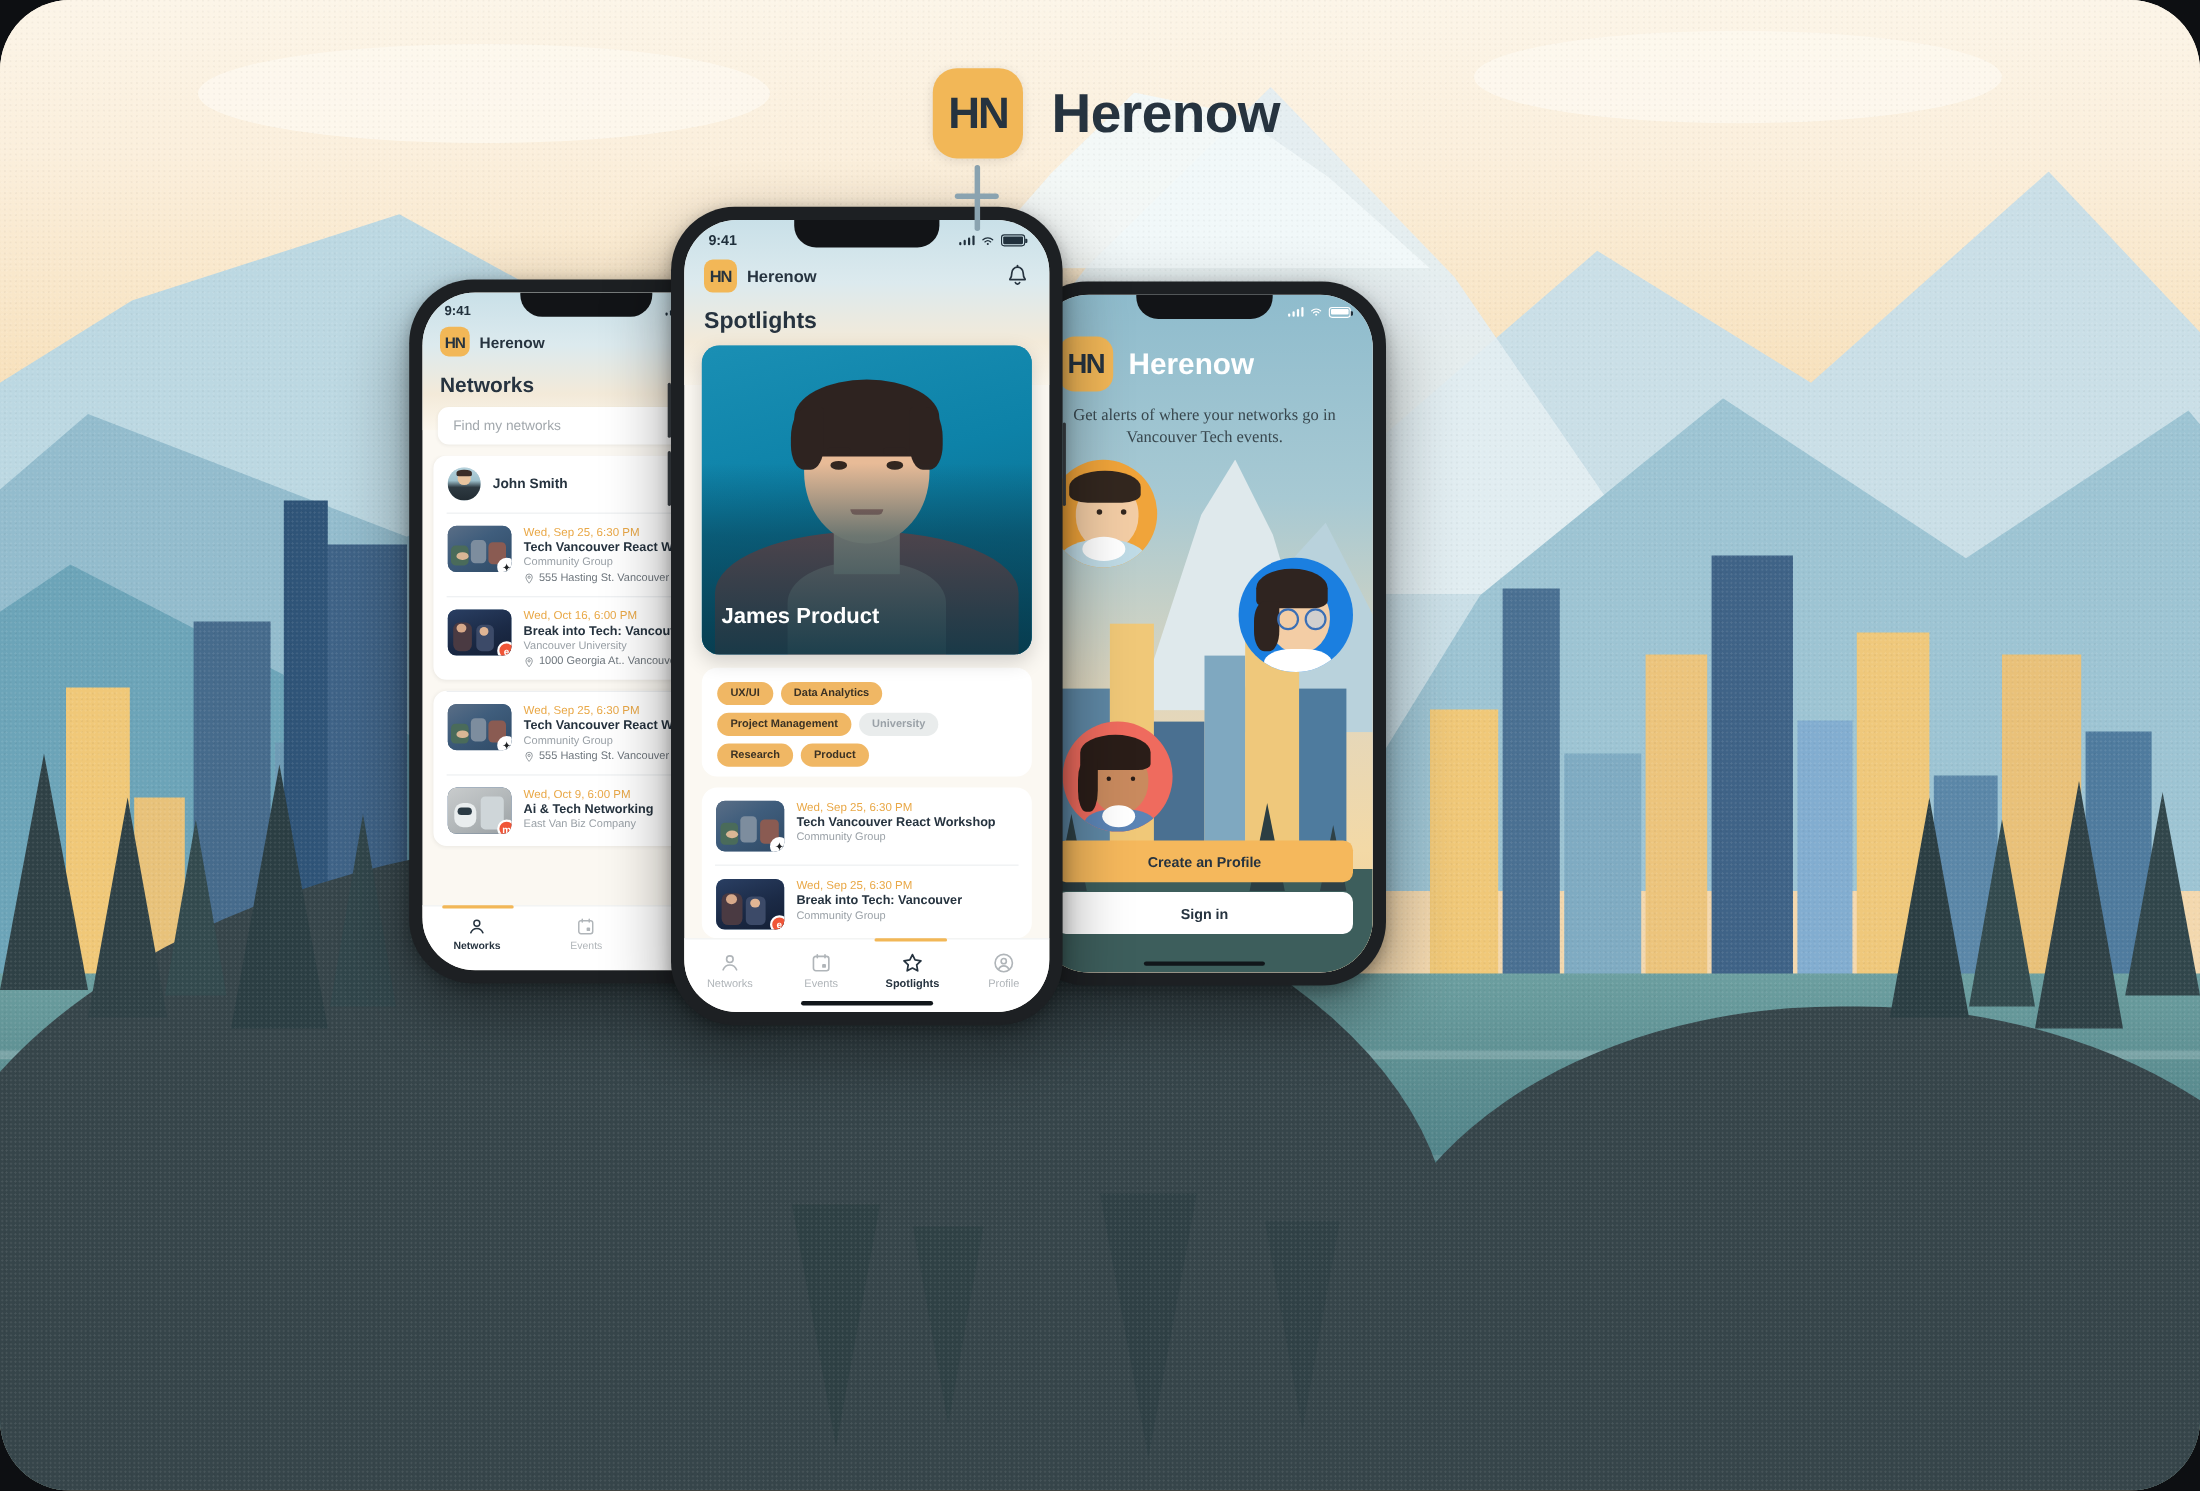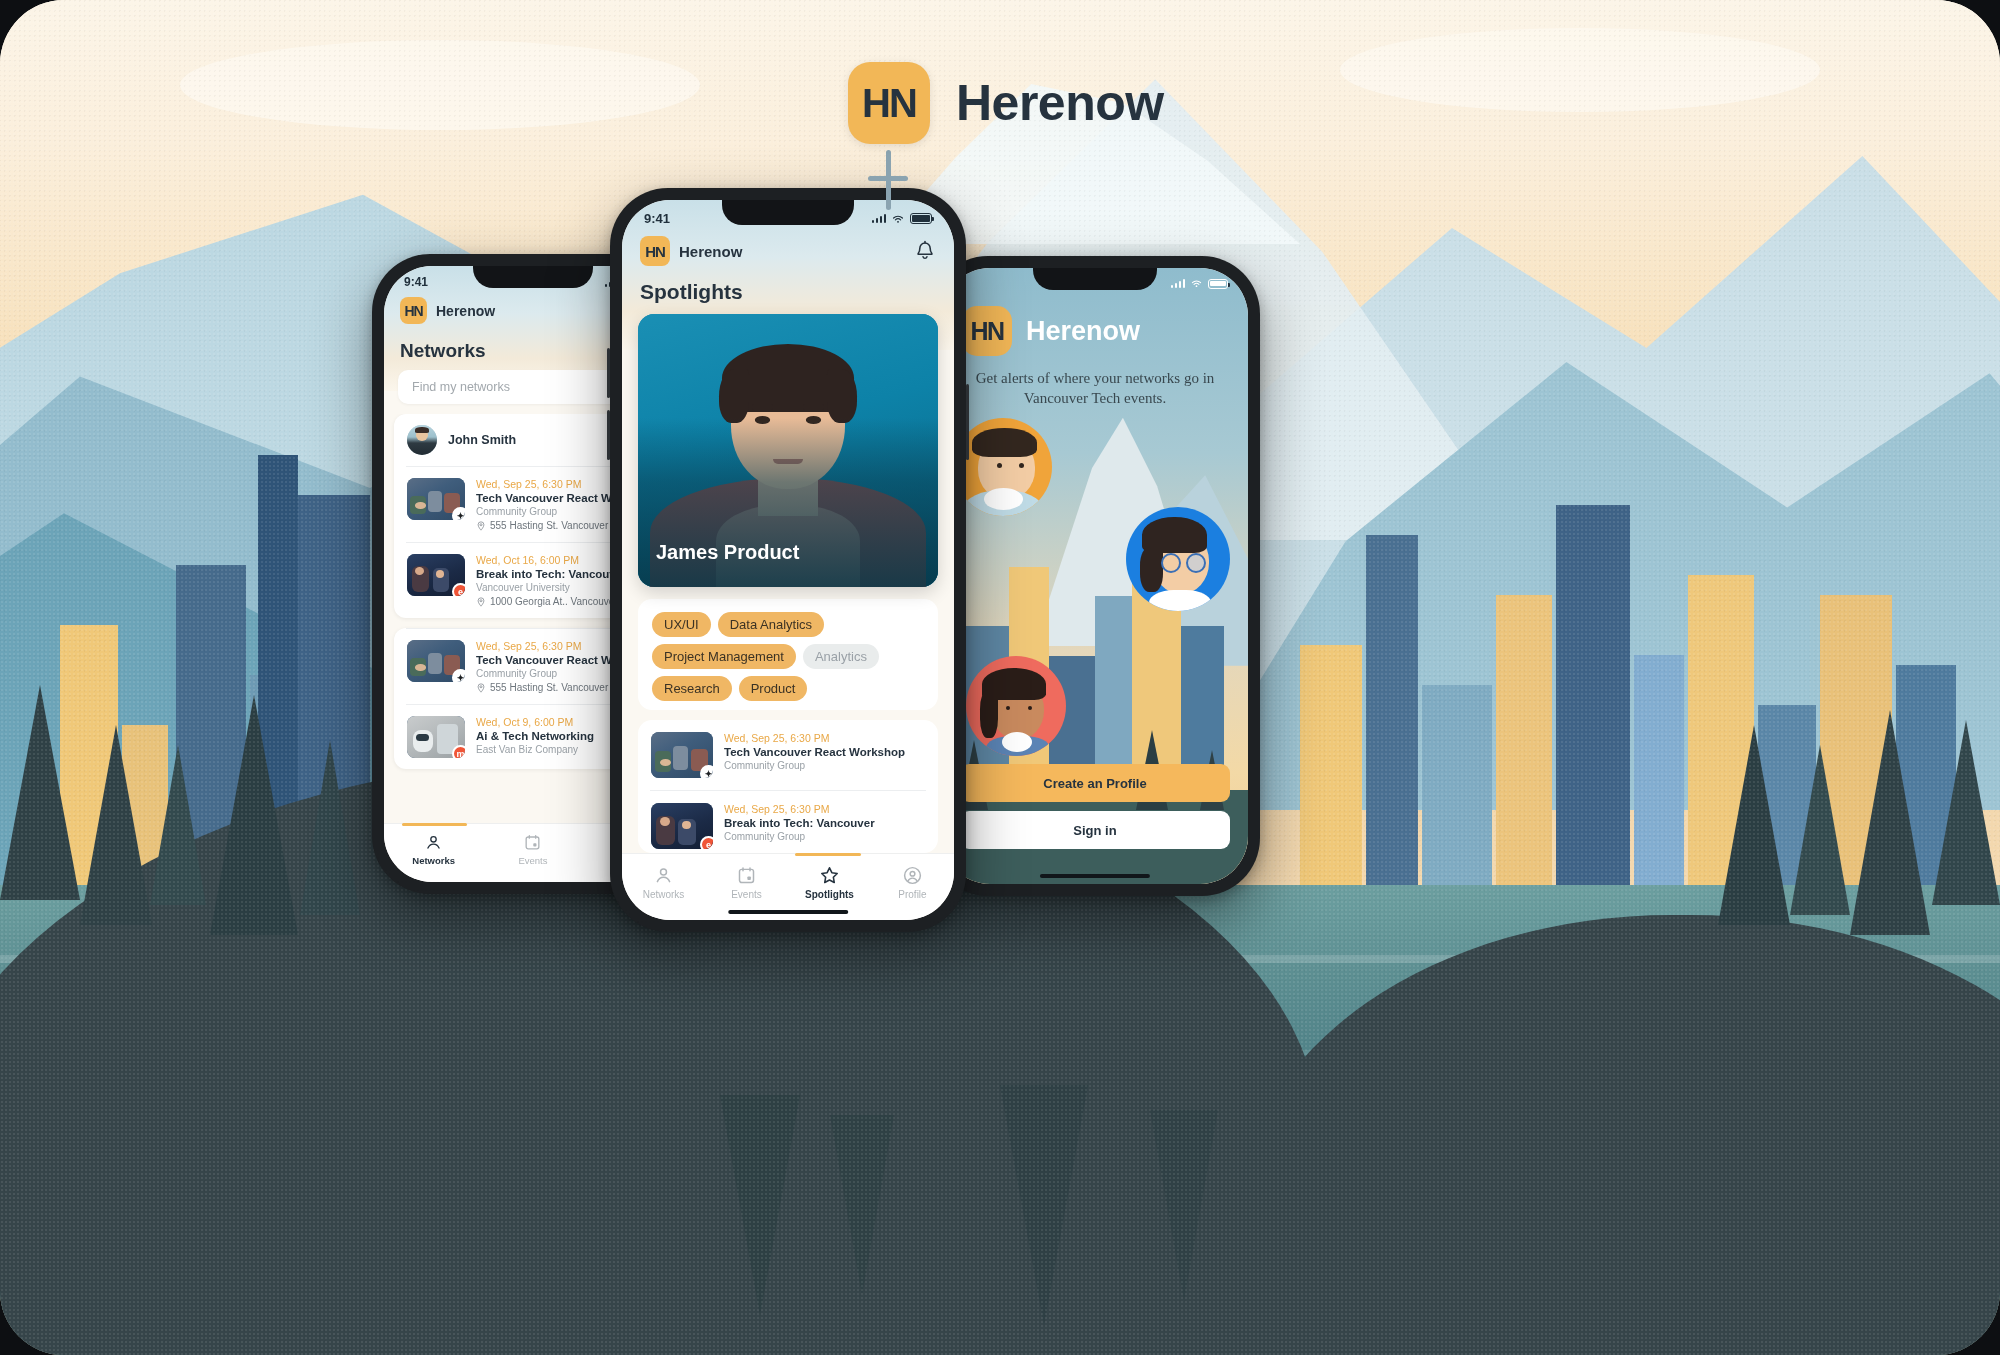--- a/index.html
+++ b/index.html
@@ -253,21 +253,21 @@
     position:absolute; left:0; right:0; bottom:0; height:62%;
     background:linear-gradient(180deg,rgba(8,70,90,0) 0%, rgba(8,62,82,.55) 38%, rgba(7,55,72,.88) 100%);
   }
   .pc-text { position:absolute; left:0; right:0; bottom:0; padding:0 18px 16px; }
   .pc-name { font-size:20px; font-weight:bold; color:#fff; margin-bottom:7px; }
   .pc-bio { font-size:10.5px; line-height:1.42; color:#eaf4f7; }
 
   .tags-box { margin:12px 16px 0; background:#fff; border-radius:14px; padding:13px 14px 9px; }
   .tags { display:flex; flex-wrap:wrap; gap:7px; }
   .tag {
-    padding:5px 12px; border-radius:14px; font-size:13px; font-weight:normal;
+    padding:5px 12px; border-radius:14px; font-size:10px; font-weight:bold;
     background:#f0b764; color:#3b3224; white-space:nowrap;text-align:center;
   }
   .tag.muted { background:#e9ecec; color:#9aa1a7; }
 
   .ev-list { margin:10px 16px 0; background:#fff; border-radius:14px; overflow:hidden; }
   .ev-list .ev-row { padding:12px 13px; }
   .ev-list .ev-thumb { width:62px; height:46px; }
   .ev-list .ev-title { font-size:11.5px; }
 
   
@@ -700,21 +700,21 @@
           <div class="pc-text">
             <div class="pc-name">James Product</div>
           </div>
         </div>
 
         <div class="tags-box">
           <div class="tags">
             <span class="tag">UX/UI</span>
             <span class="tag">Data Analytics</span>
             <span class="tag">Project Management</span>
-            <span class="tag muted">Analytics</span>
+            <span class="tag muted">University</span>
             <span class="tag">Research</span>
             <span class="tag">Product</span>
           </div>
         </div>
 
         <div class="ev-list">
           <div class="ev-row">
             <div class="ev-thumb">
               <div class="ph" style="background:linear-gradient(150deg,#5a6e86 0%,#3f5d7c 40%,#2f4a66 100%);"></div>
               <div style="position:absolute;left:6%;top:42%;width:26%;height:44%;background:#4a6b5a;border-radius:4px;"></div>

